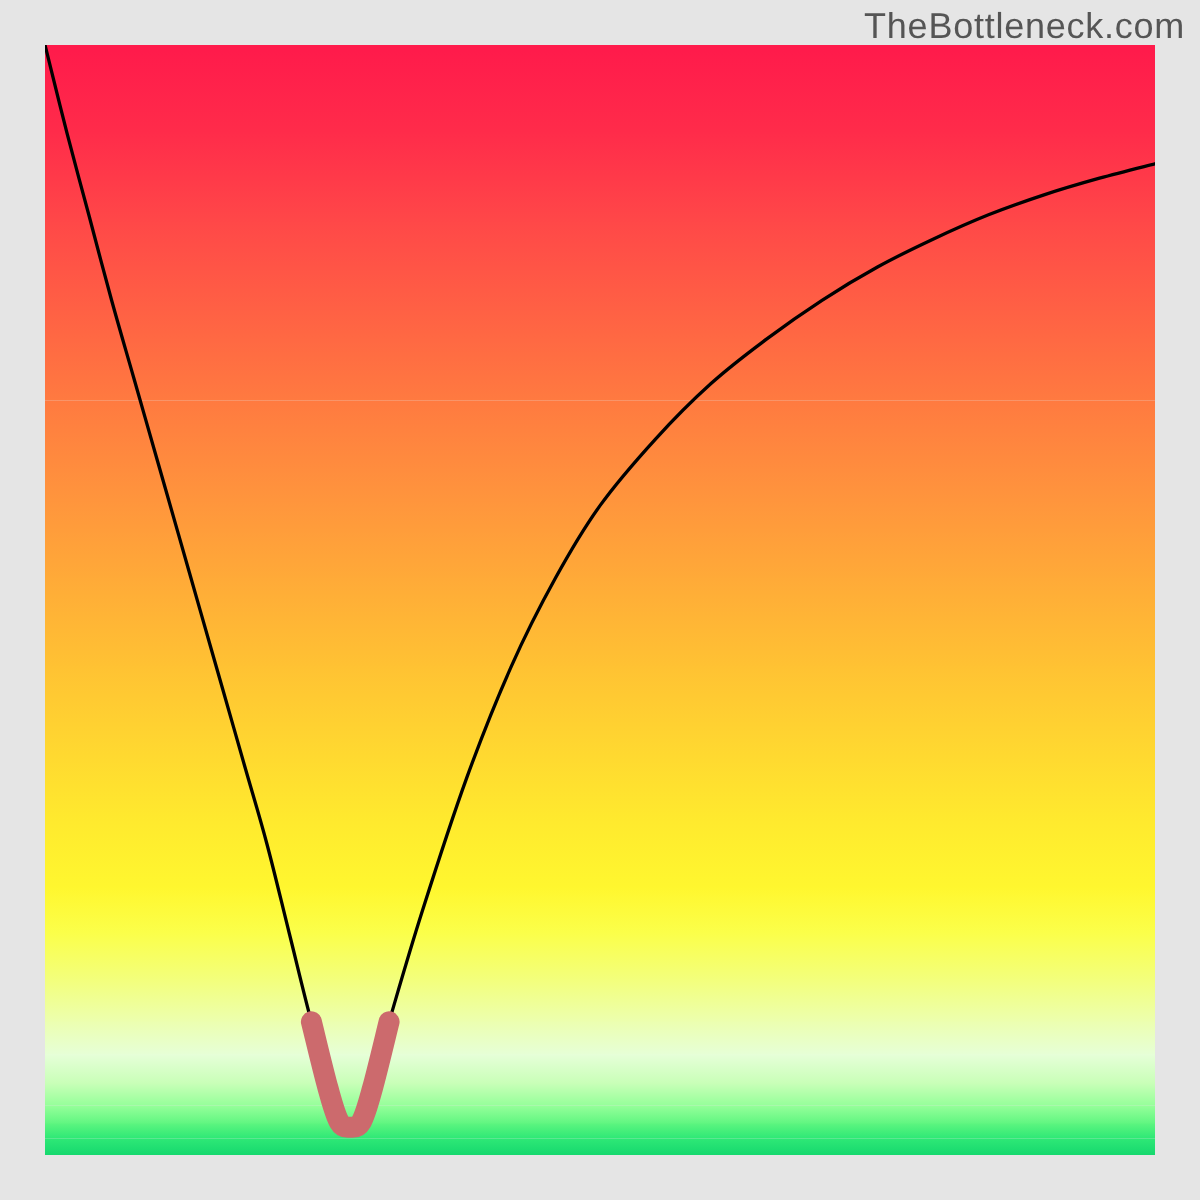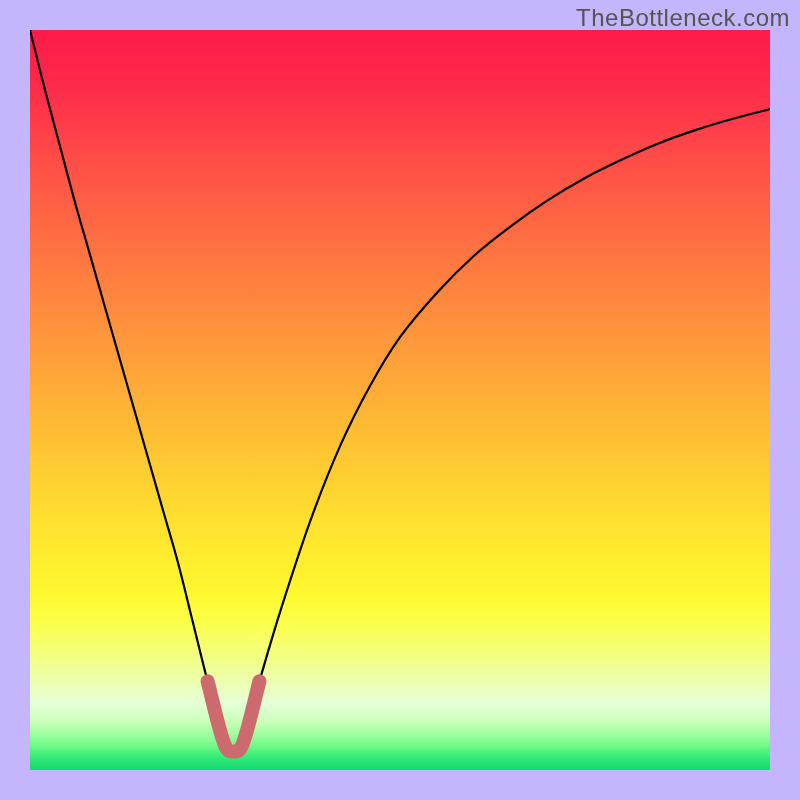--- a/index.html
+++ b/index.html
@@ -1,21 +1,21 @@
 <!DOCTYPE html>
 <html><head>
 <meta charset="utf-8">
 <style>
   * { margin: 0; padding: 0; box-sizing: border-box; }
   html, body { width: 800px; height: 800px; overflow: hidden; background: #000; }
   .frame {
     position: relative;
     width: 800px;
     height: 800px;
-    background: #c4b5fd;
+    background: #e5e5e5;
   }
   .watermark {
     position: absolute;
     top: 4px;
     right: 10px;
     font-family: Arial, Helvetica, sans-serif;
     font-size: 24px;
     color: #555;
     letter-spacing: 0.5px;
     z-index: 5;

